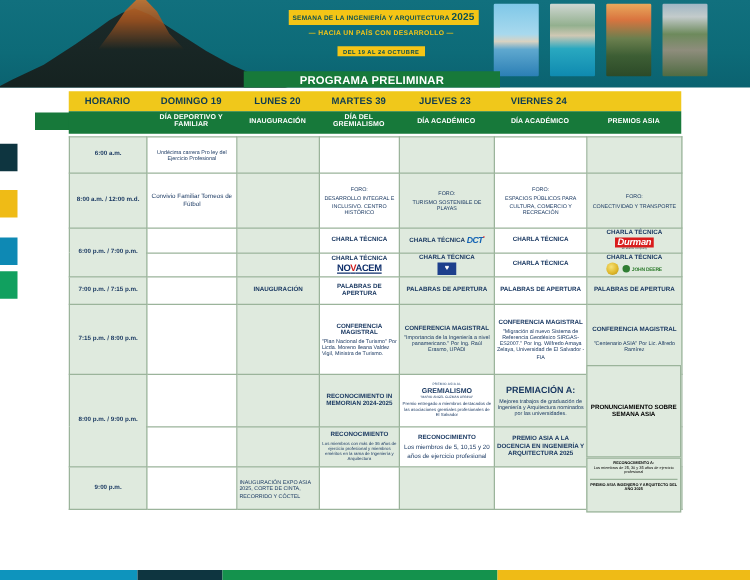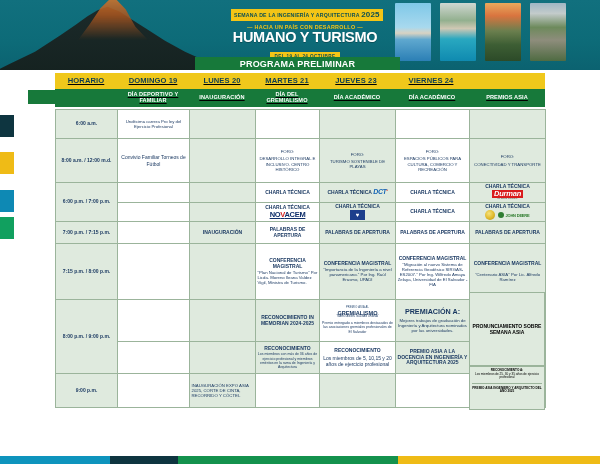--- a/index.html
+++ b/index.html
@@ -78,21 +78,21 @@
 
   
   .chip{ position:absolute; left:0; width:14px; height:22px; }
   .chip1{ top:115px; background:#0e3540; }
   .chip2{ top:152px; background:#efbb16; }
   .chip3{ top:190px; background:#0e89b4; }
   .chip4{ top:217px; background:#11a05f; }
 
   
   .hdr-wrap{ position:absolute; left:55px; top:73px; width:490px; }
-  .hdr-yellow, .hdr-green{ display:flex; width:100%;text-decoration:underline; }
+  .hdr-yellow, .hdr-green{ display:flex; width:100%; }
   .hdr-yellow{ background:#f0c81b; height:16px; }
   .hdr-green{ background:#17793a; height:18px; }
   .hc{
     display:flex; align-items:center; justify-content:center; text-align:center;
     font-weight:bold; line-height:1.05;
   }
   .hdr-yellow .hc{ color:#0d3b52; font-size:7.6px; letter-spacing:.1px; }
   .hdr-green .hc{ color:#ffffff; font-size:5.6px; letter-spacing:.1px; }
 
   
@@ -163,21 +163,20 @@
 <div class="banner">
   <div class="volcano"></div>
   <div class="volcano-glow"></div>
 
   <div class="logo-block">
     <div class="l-yellow1">
       <span>SEMANA DE LA INGENIERÍA Y ARQUITECTURA</span>
       <b>2025</b>
     </div>
     <div class="l-sub">— HACIA UN PAÍS CON DESARROLLO —</div>
-    <div class="l-main">HUMANO Y TURISMO</div>
     <div class="l-yellow2">DEL 19 AL 24 OCTUBRE</div>
   </div>
 
   <div class="photos">
     <div class="ph ph1"></div>
     <div class="ph ph2"></div>
     <div class="ph ph3"></div>
     <div class="ph ph4"></div>
   </div>
 </div>
@@ -188,21 +187,21 @@
 <div class="chip chip1"></div>
 <div class="chip chip2"></div>
 <div class="chip chip3"></div>
 <div class="chip chip4"></div>
 
 <div class="hdr-wrap">
   <div class="hdr-yellow">
     <div class="hc c0">HORARIO</div>
     <div class="hc c1">DOMINGO 19</div>
     <div class="hc c2">LUNES 20</div>
-    <div class="hc c3">MARTES 21</div>
+    <div class="hc c3">MARTES 39</div>
     <div class="hc c5">JUEVES 23</div>
     <div class="hc c6">VIERNES 24</div>
   </div>
   <div class="hdr-green">
     <div class="hc c0"></div>
     <div class="hc c1">DÍA DEPORTIVO Y FAMILIAR</div>
     <div class="hc c2">INAUGURACIÓN</div>
     <div class="hc c3">DÍA DEL GREMIALISMO</div>
     <div class="hc c4">DÍA ACADÉMICO</div>
     <div class="hc c5">DÍA ACADÉMICO</div>

